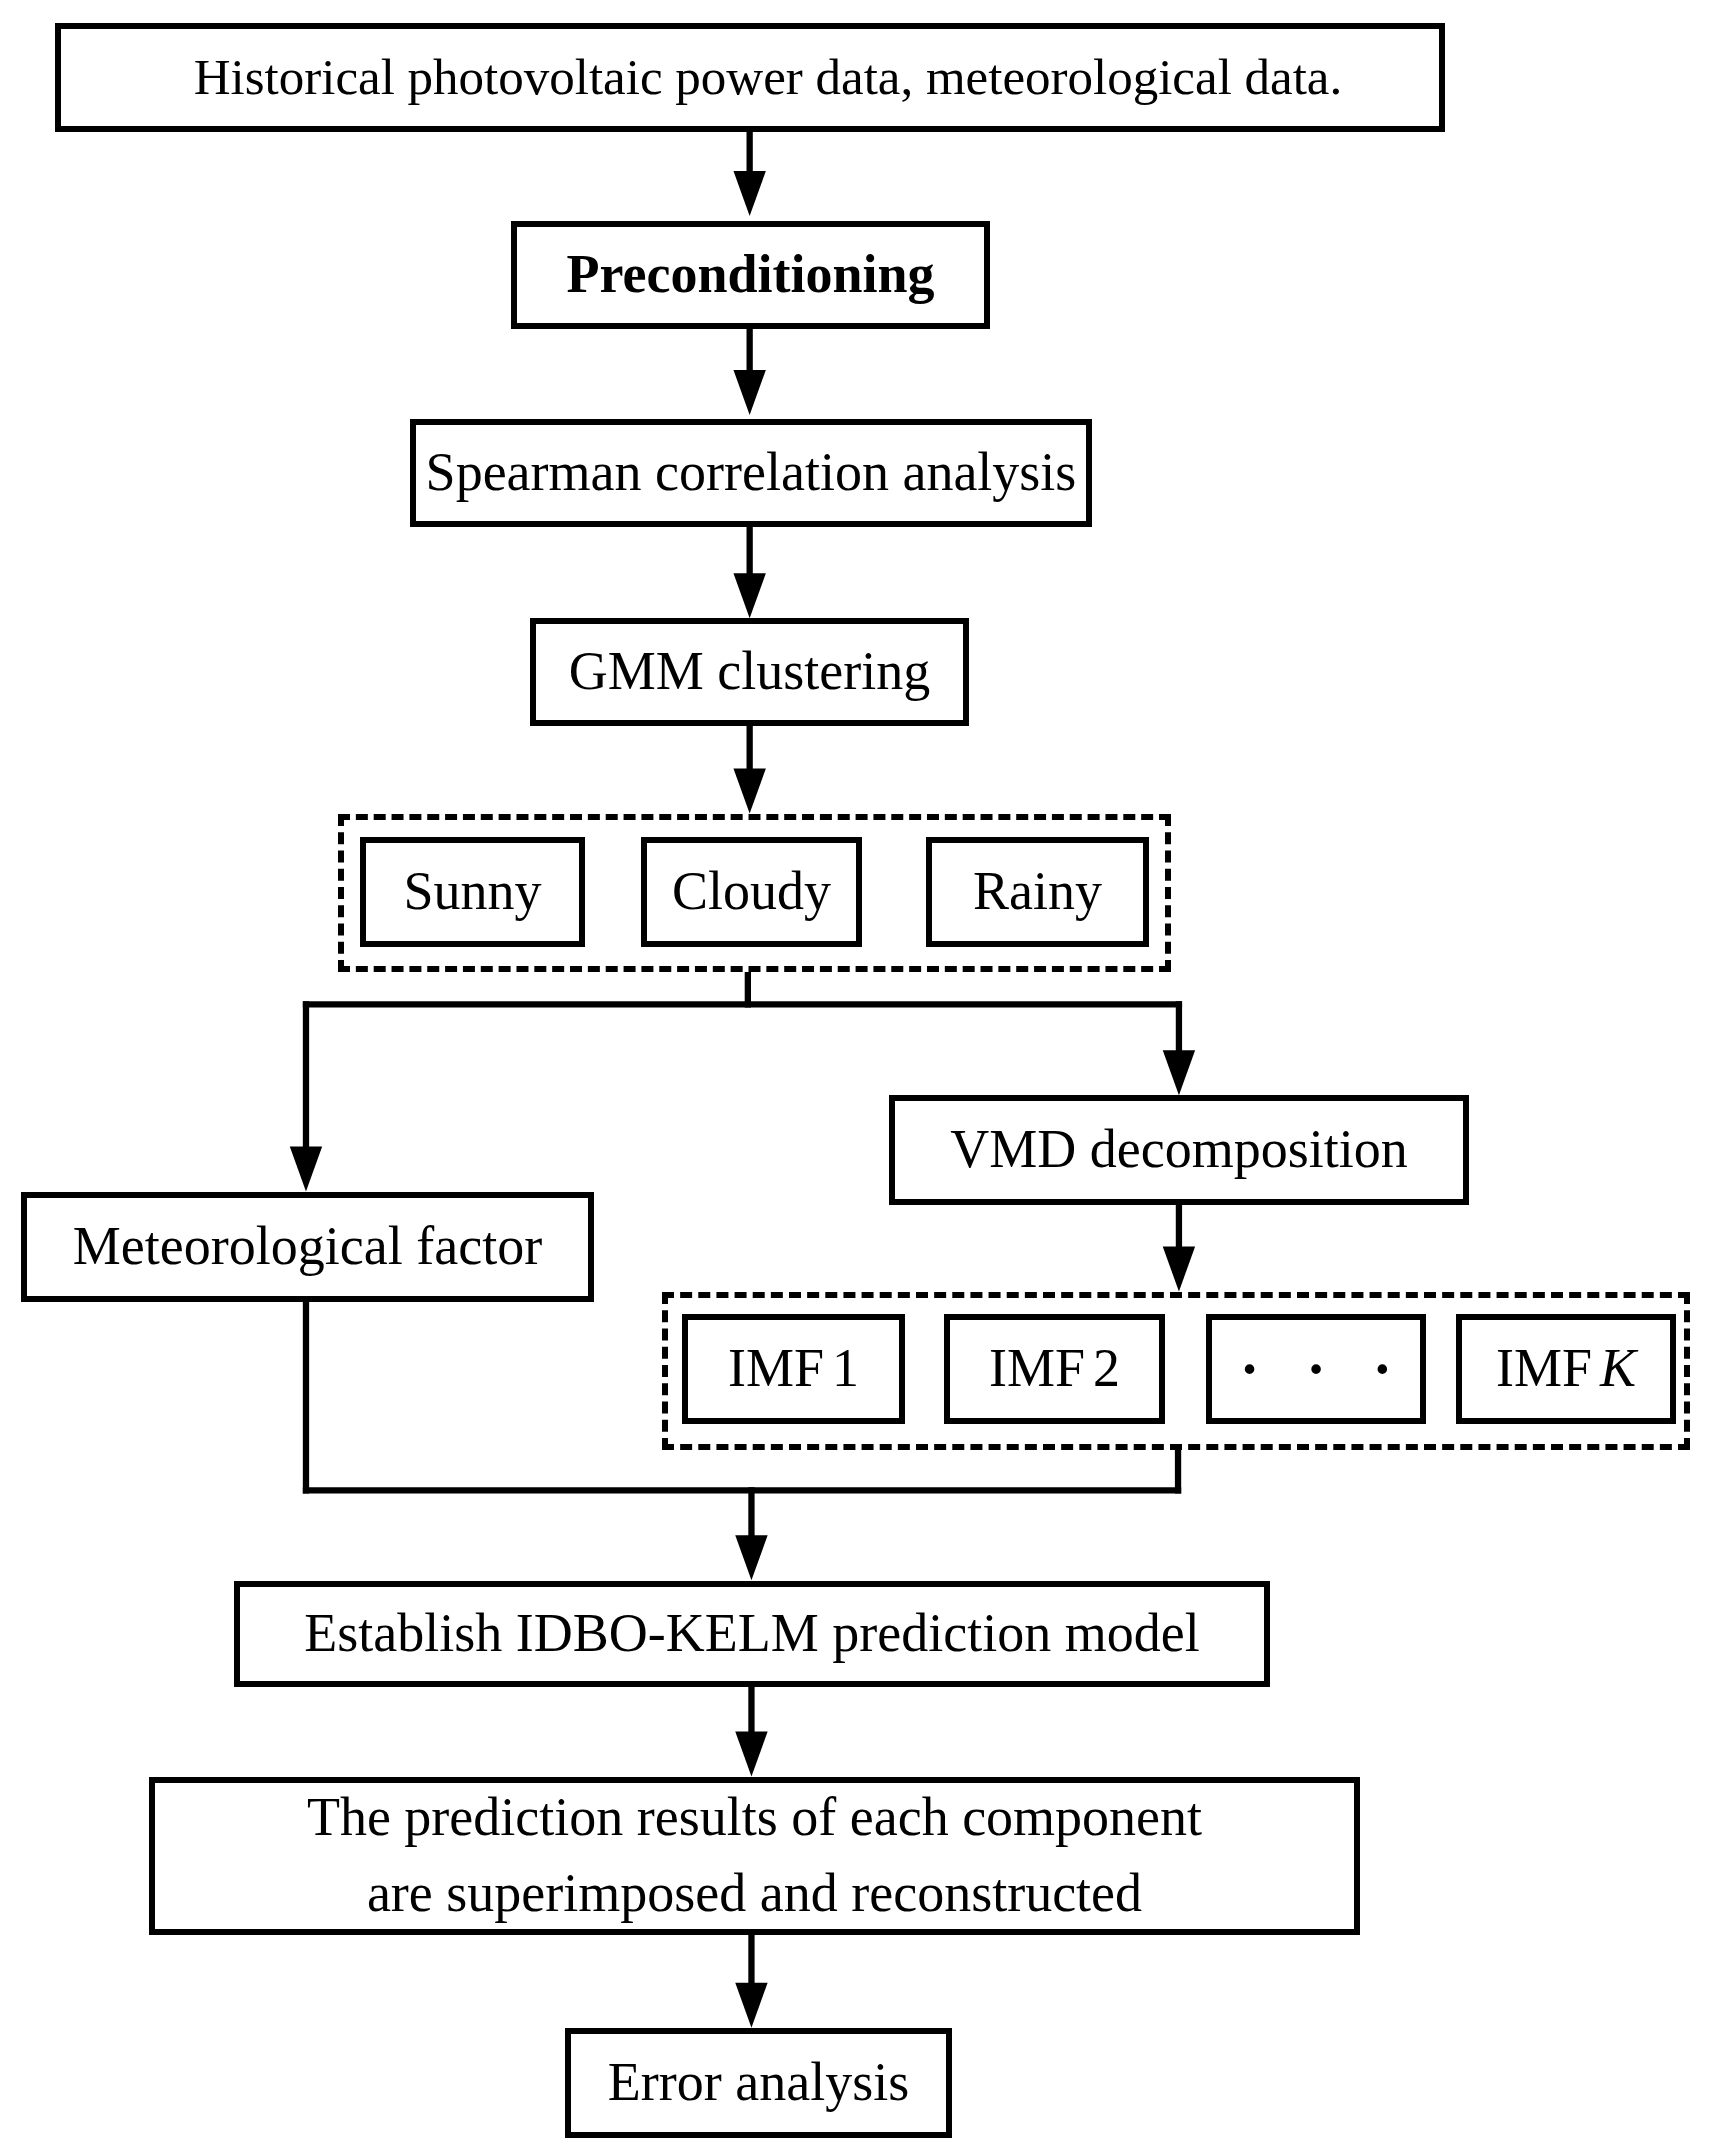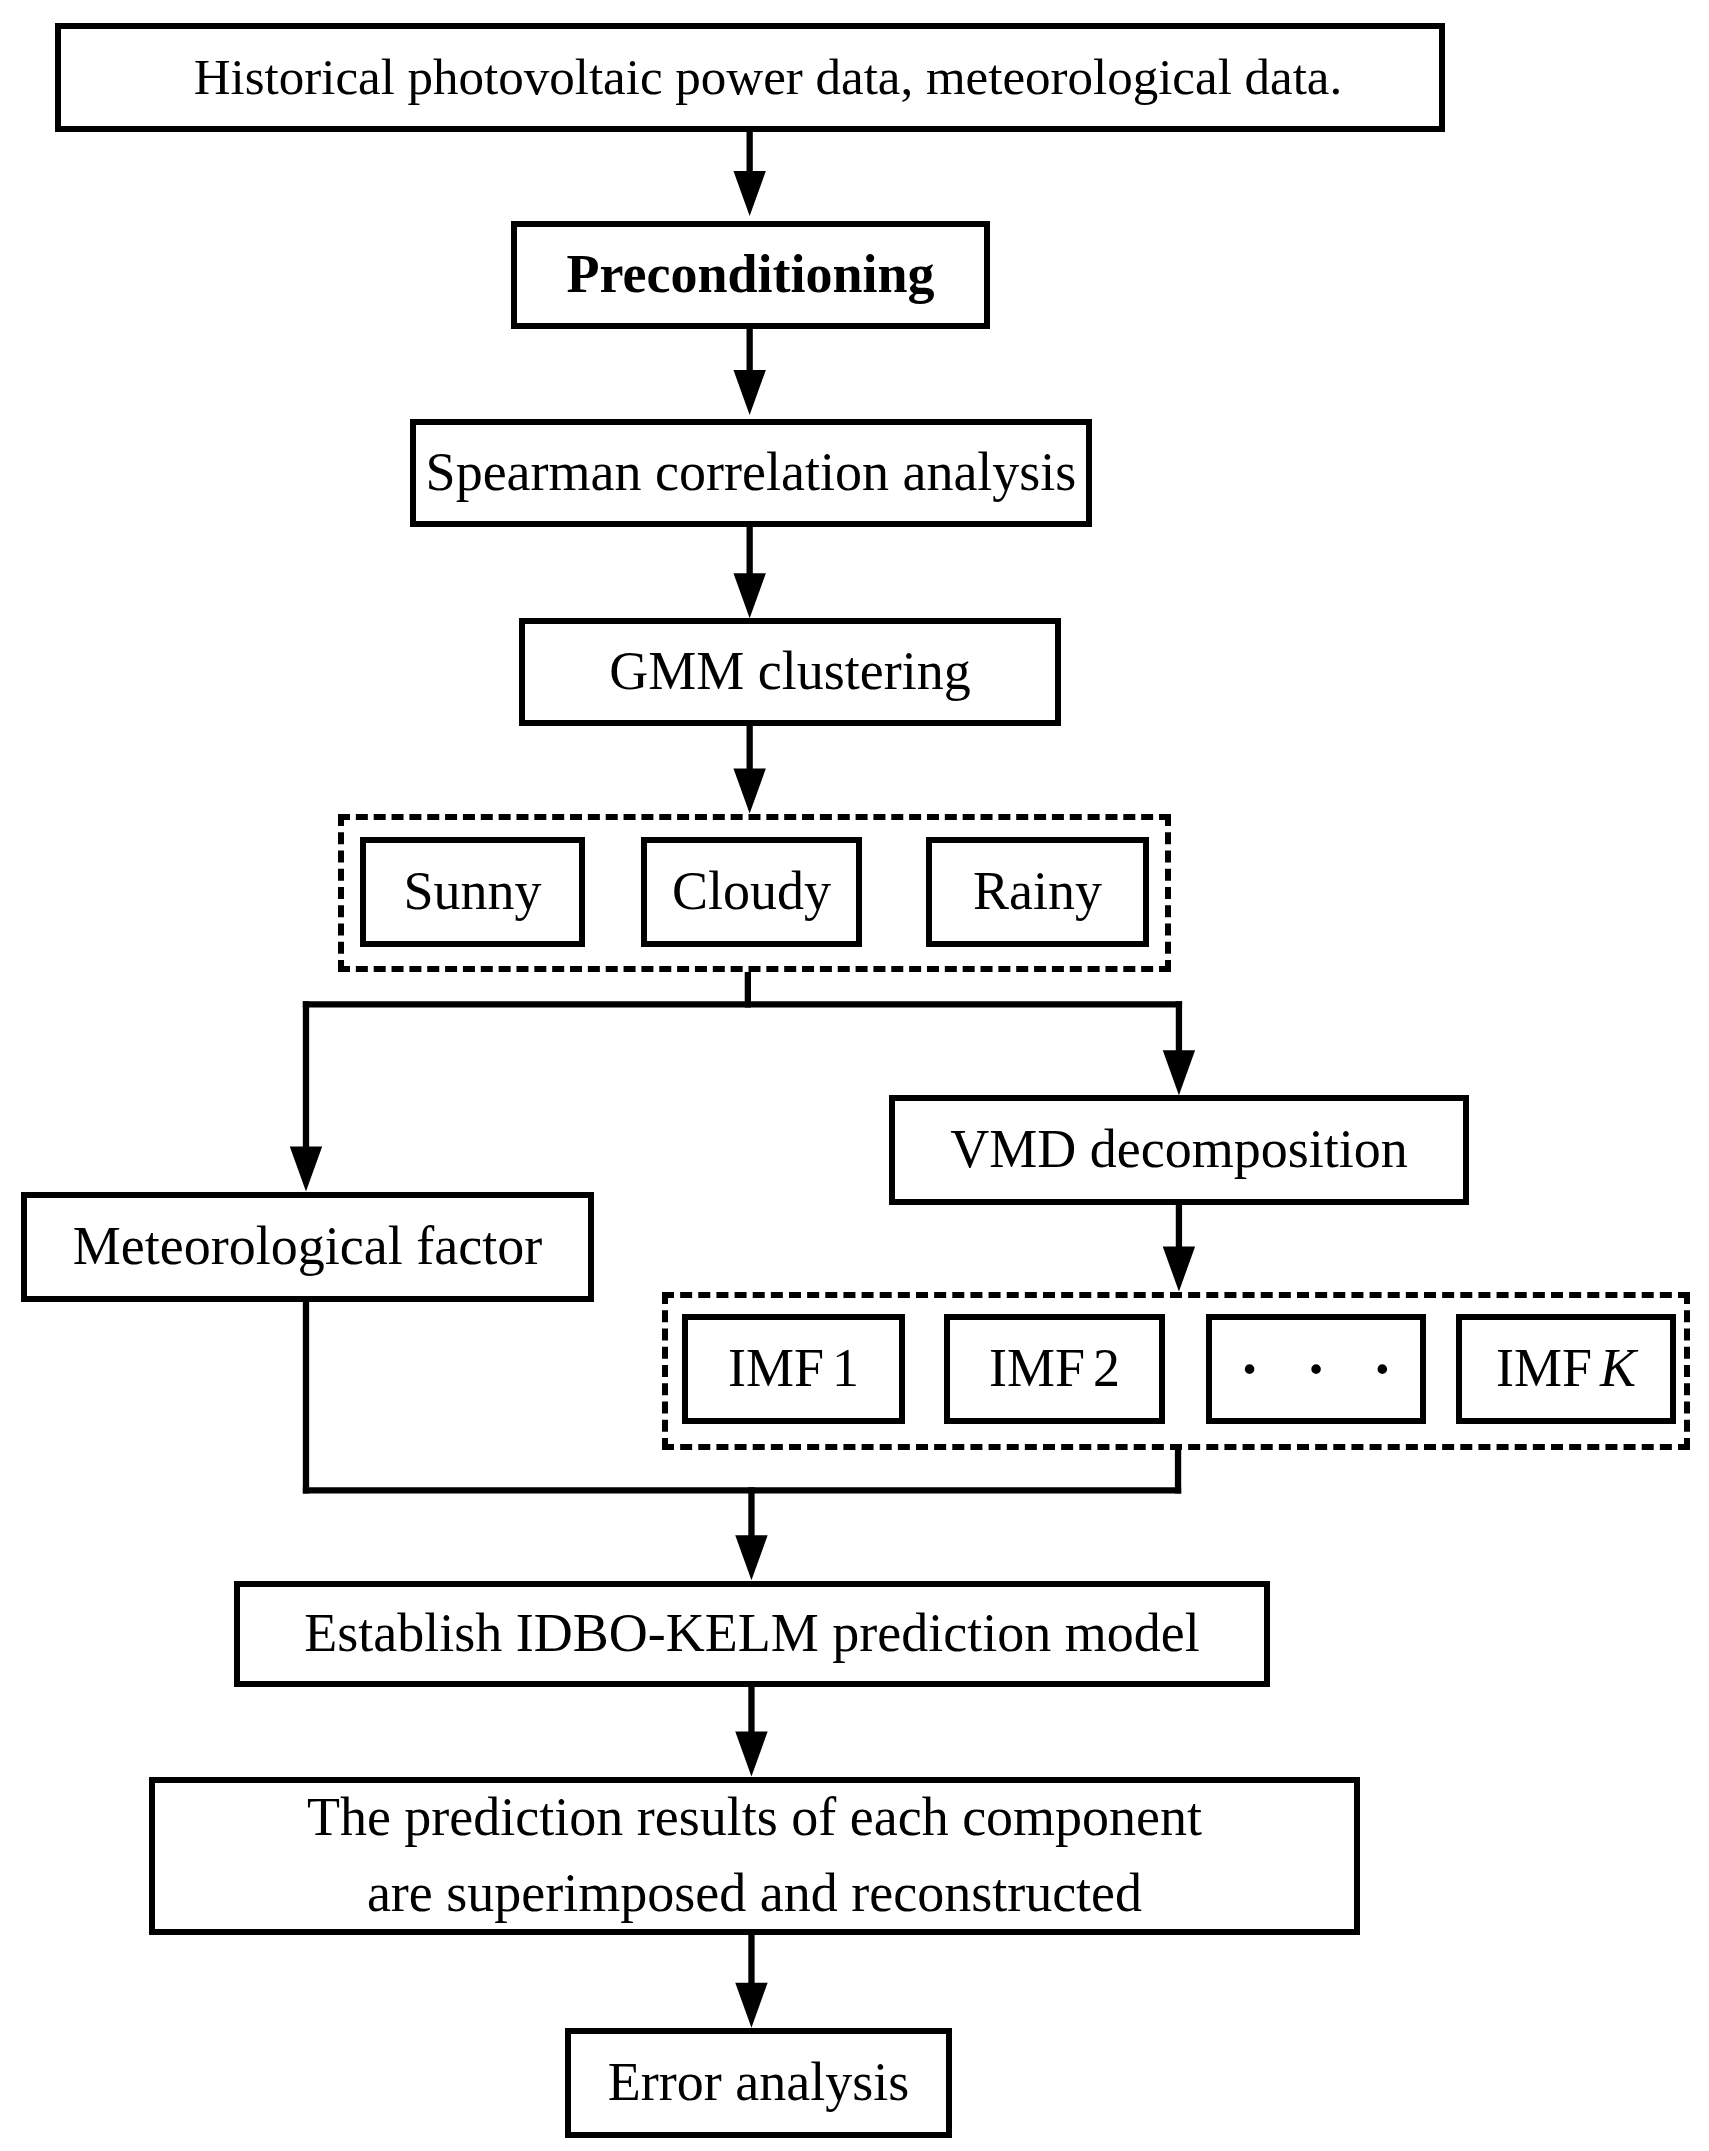--- a/index.html
+++ b/index.html
@@ -121,21 +121,21 @@
       <polygon points="817,2203 853,2203 835,2253"></polygon>
     </g>
   </svg>
 
   <div class="box fs-small" style="left:55px; top:22.5px; width:1390px; height:109px;padding-left:36px;">Historical photovoltaic power data, meteorological data.</div>
 
   <div class="box" style="left:511px; top:221px; width:479px; height:108px;font-weight:bold;">Preconditioning</div>
 
   <div class="box" style="left:410px; top:419px; width:682px; height:108px;">Spearman correlation analysis</div>
 
-  <div class="box" style="left:519px; top:618px; width:542px; height:108px;">GMM clustering</div>
+  <div class="box" style="left:530px; top:618px; width:439px; height:108px;">GMM clustering</div>
 
   <div class="dashed-group" style="left:338px; top:814px; width:833px; height:158px;"></div>
 
   <div class="box" style="left:360px; top:837px; width:225px; height:110px;">Sunny</div>
 
   <div class="box" style="left:641px; top:837px; width:221px; height:110px;">Cloudy</div>
 
   <div class="box" style="left:926px; top:837px; width:223px; height:110px;">Rainy</div>
 
   <div class="box" style="left:21px; top:1192px; width:573px; height:110px;">Meteorological factor</div>

